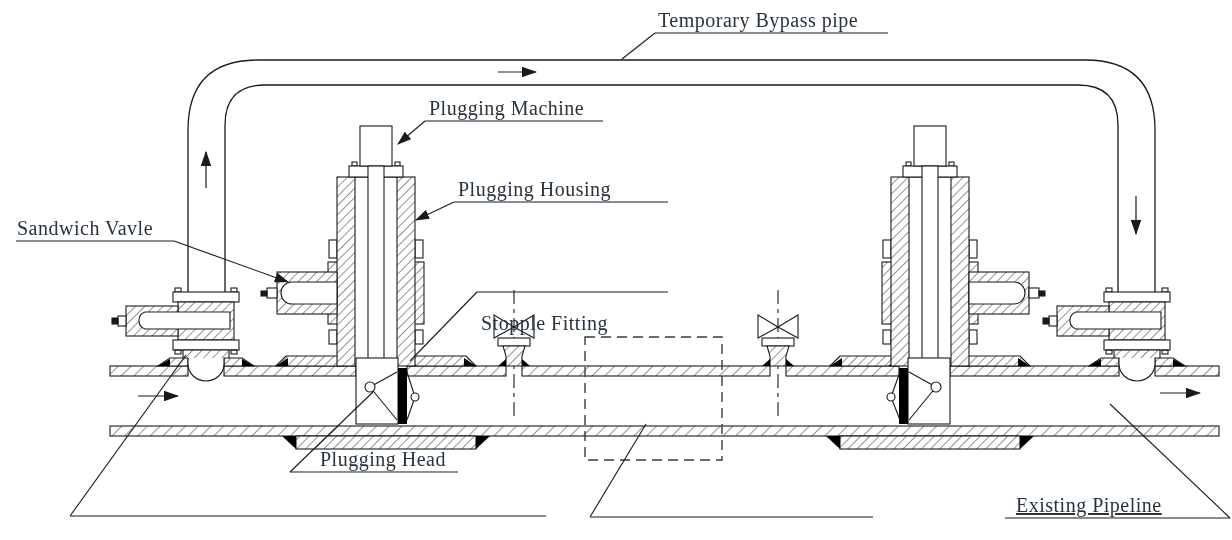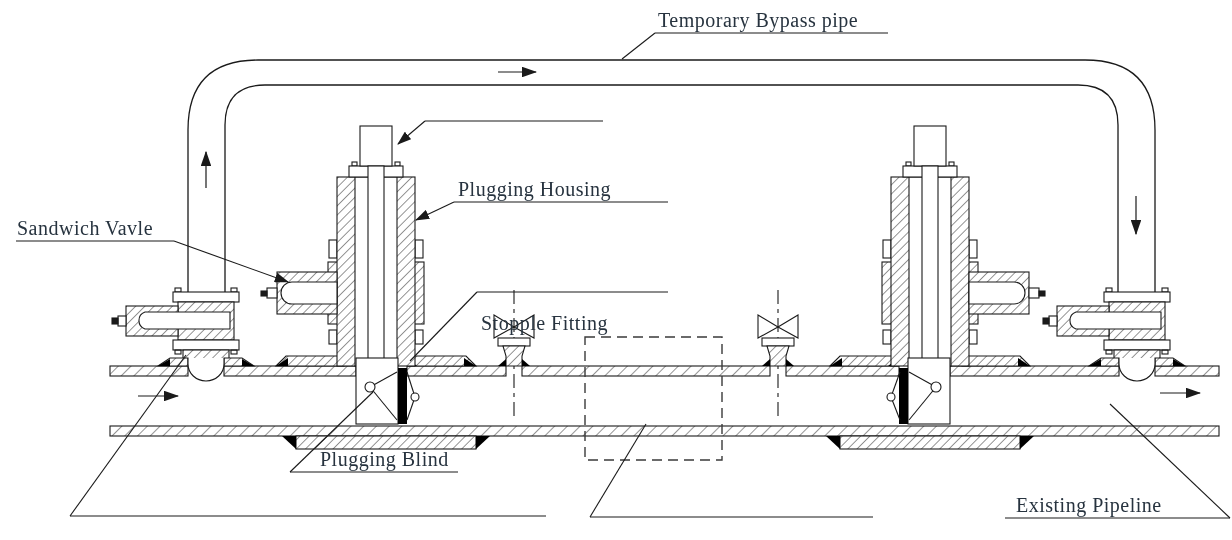--- a/index.html
+++ b/index.html
@@ -234,19 +234,20 @@
 
     <line x1="590" y1="517" x2="873" y2="517"></line>
     <line x1="590" y1="517" x2="646" y2="424"></line>
 
     <line x1="1005" y1="518" x2="1230" y2="518"></line>
     <line x1="1230" y1="518" x2="1110" y2="404"></line>
   </g>
 </svg>
 
 <div class="lbl" style="left:658px;top:9px;">Temporary Bypass pipe</div>
+<div class="lbl" style="left:429px;top:97px;">Plugging Machine</div>
 <div class="lbl" style="left:17px;top:217px;">Sandwich Vavle</div>
 <div class="lbl" style="left:458px;top:178px;">Plugging Housing</div>
 <div class="lbl" style="left:481px;top:268px;margin-top:44px;">Stopple Fitting</div>
-<div class="lbl" style="left:320px;top:448px;">Plugging Blind</div>
-<div class="lbl" style="left:1016px;top:494px;">Existing Pipeline</div>
+<div class="lbl" style="left:320px;top:448px;">Plugging Head</div>
+<div class="lbl" style="left:1016px;top:494px;text-decoration:underline;">Existing Pipeline</div>
 
 </div>
 
 </body></html>

